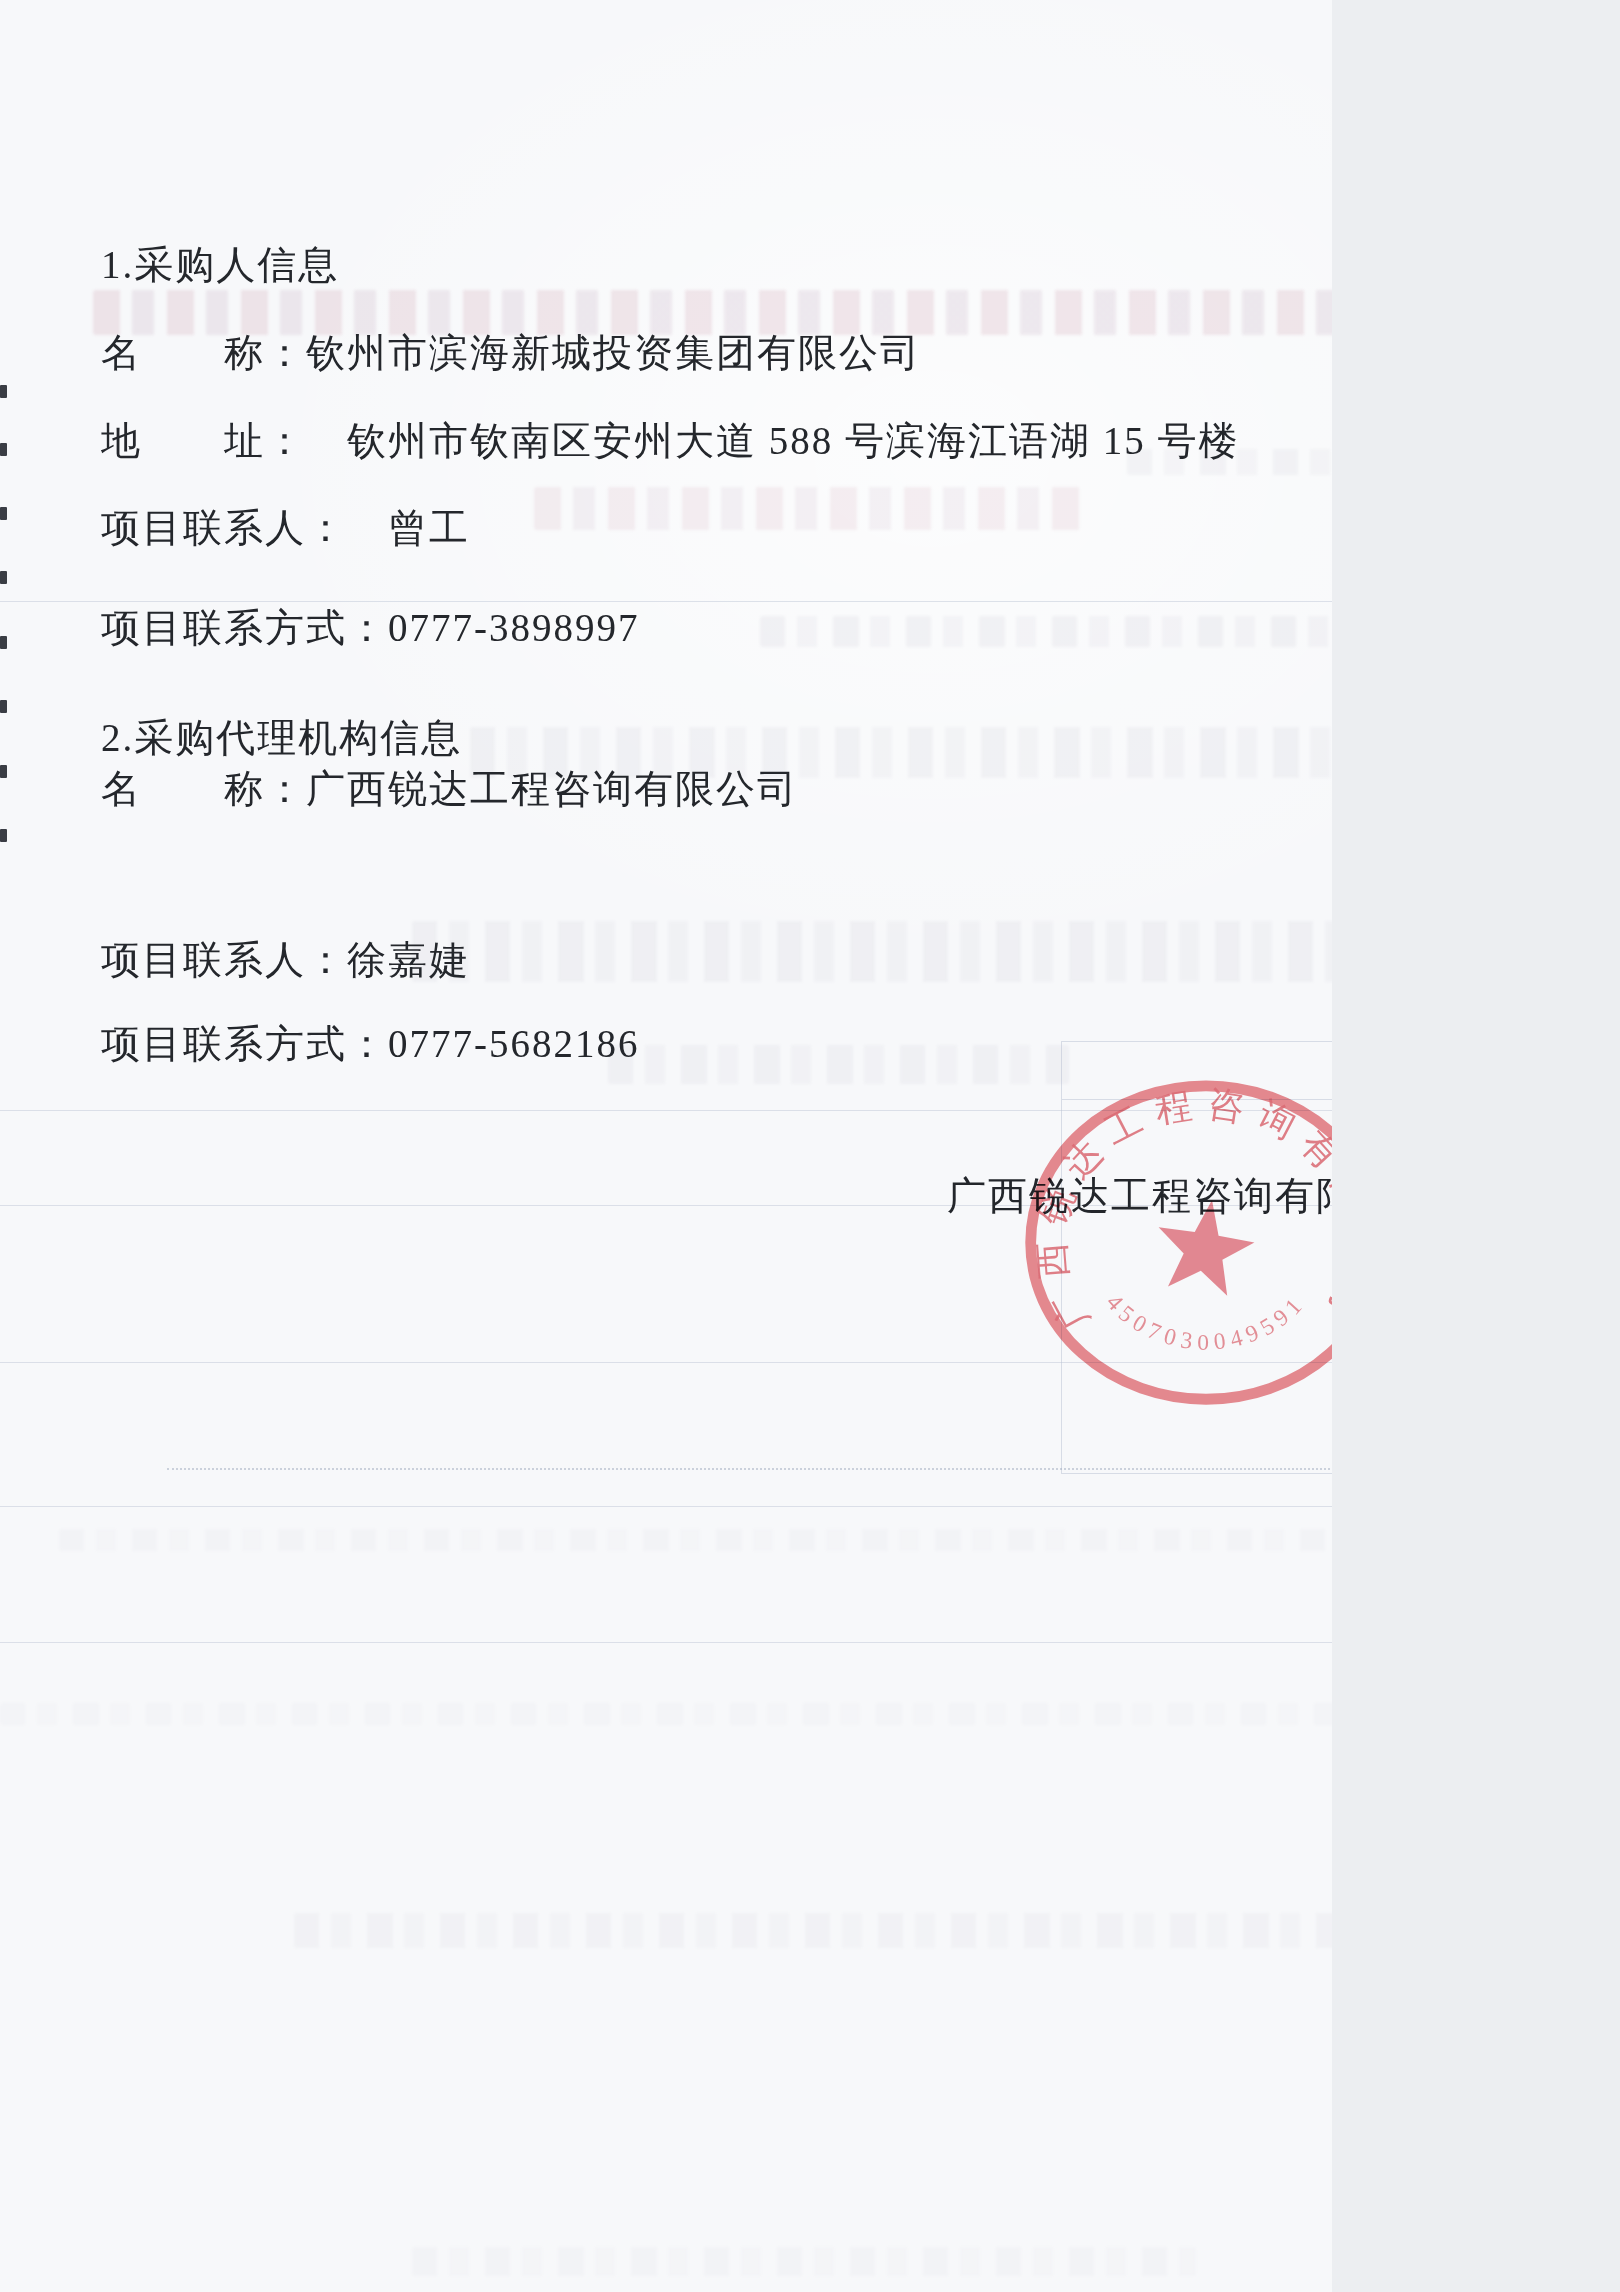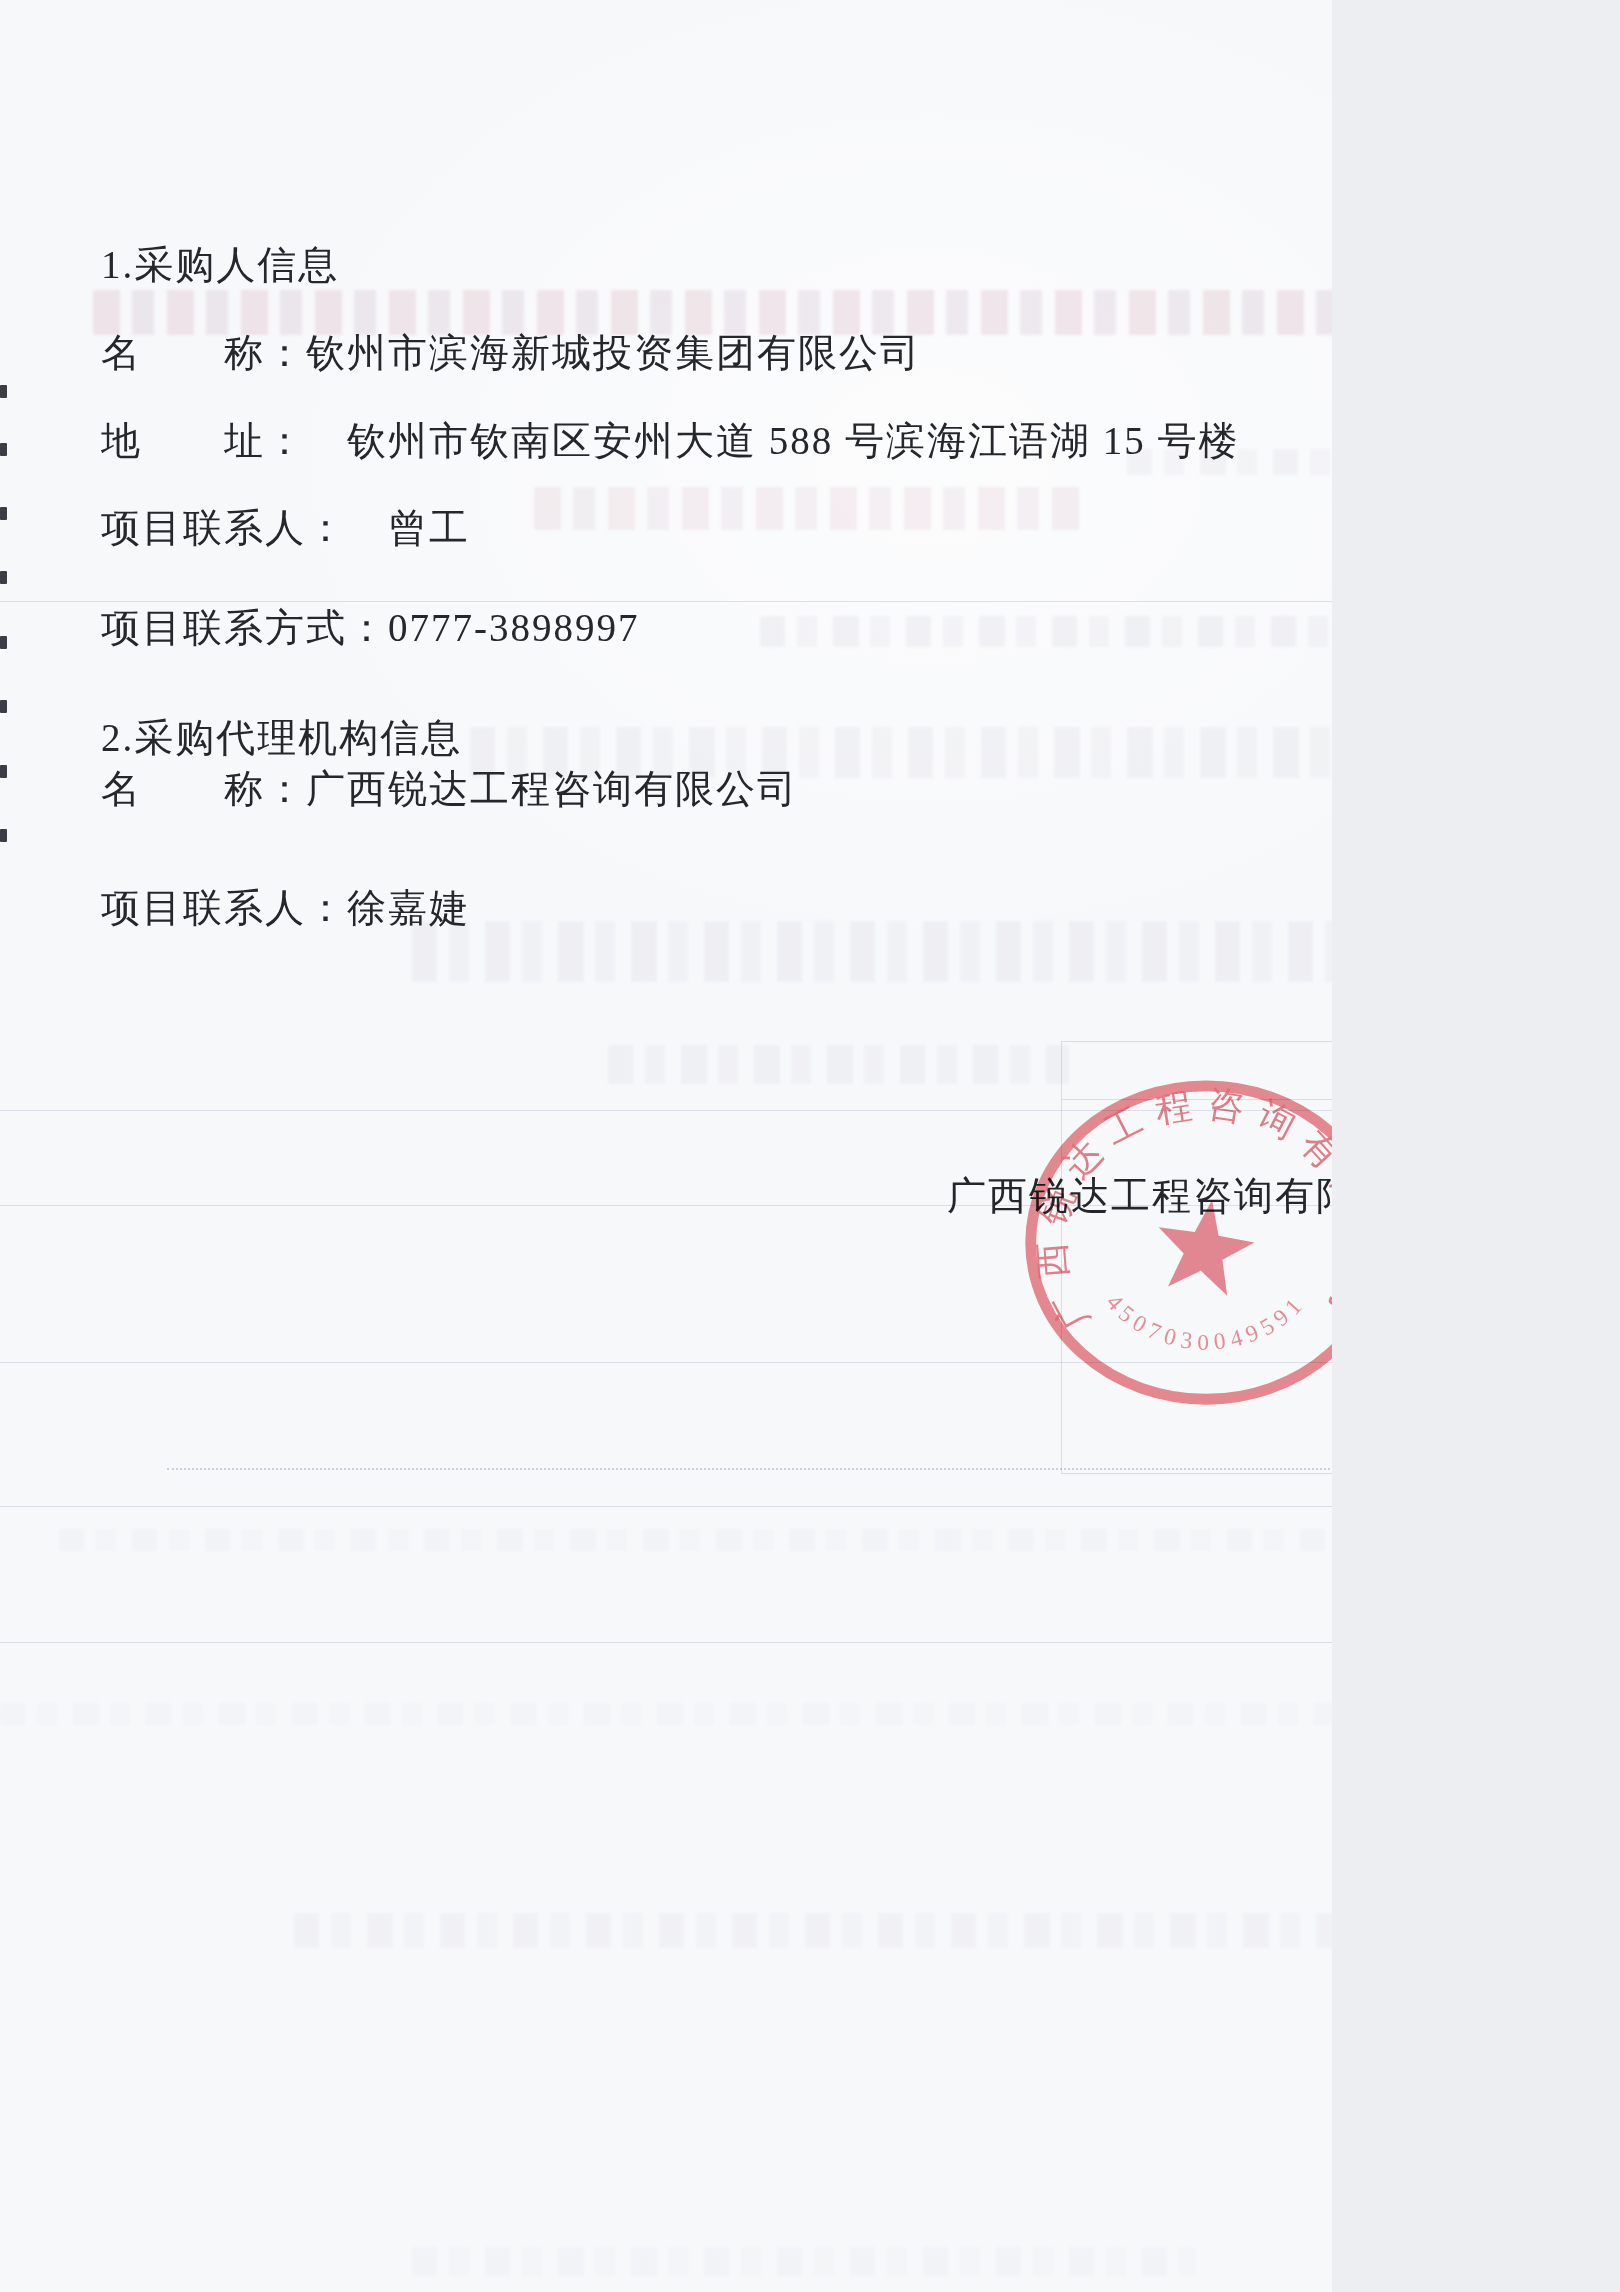--- a/index.html
+++ b/index.html
@@ -104,22 +104,23 @@
 
   <div class="line" style="top:506px"><span class="lbl">项目联系人：</span><span class="val">　曾工</span></div>
 
   <div class="line" style="top:606px"><span class="lbl">项目联系方式：</span><span class="val">0777-3898997</span></div>
 
   <div class="line" style="top:716px">2.采购代理机构信息</div>
 
   <div class="line" style="top:767px"><span class="lbl">名　　称：</span><span class="val">广西锐达工程咨询有限公司</span></div>
 
 
-  <div class="line" style="top:886px"><span class="lbl">项目联系人：</span><span class="val">徐嘉婕</span></div>
+  <div class="line" style="top:938px"><span class="lbl">项目联系人：</span><span class="val">徐嘉婕</span></div>
 
+  <div class="line" style="top:1022px"><span class="lbl">项目联系方式：</span><span class="val">0777-5682186</span></div>
 
   <div class="signoff-company">广西锐达工程咨询有限公司</div>
 
   <div class="stamp">
     <svg width="382" height="341" viewBox="0 0 390 348" xmlns="http://www.w3.org/2000/svg">
       <defs>
         <path id="arcTop" d="M 82 255 A 145 130 0 1 1 308 255" fill="none"></path>
         <path id="arcBottom" d="M 96 238 A 122 104 0 0 0 294 238" fill="none"></path>
       </defs>
       <ellipse cx="195" cy="172" rx="179" ry="160" fill="none" stroke="#e4656d" stroke-width="11" stroke-opacity="0.82"></ellipse>

